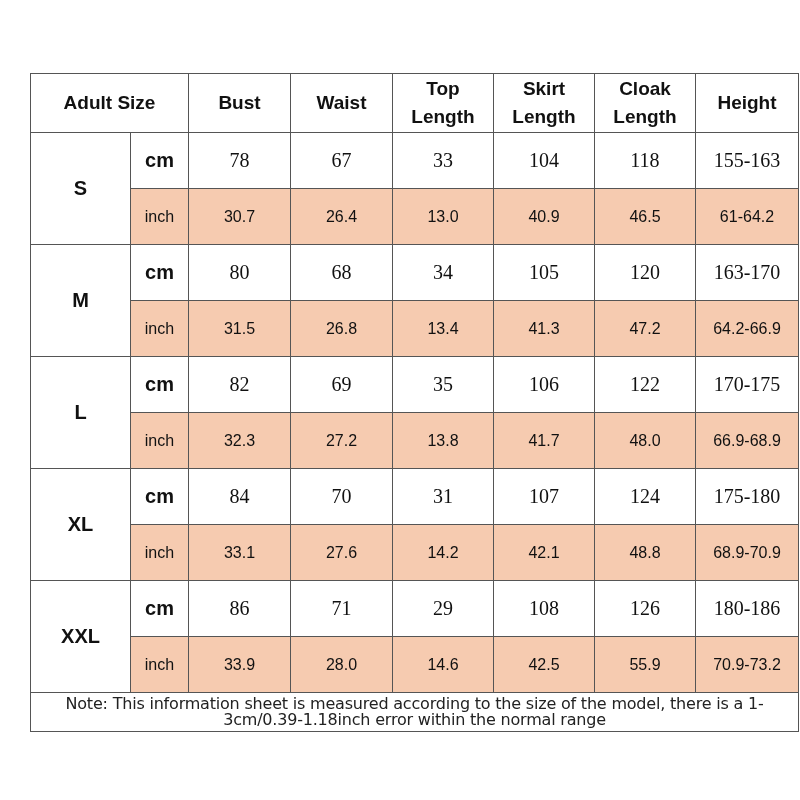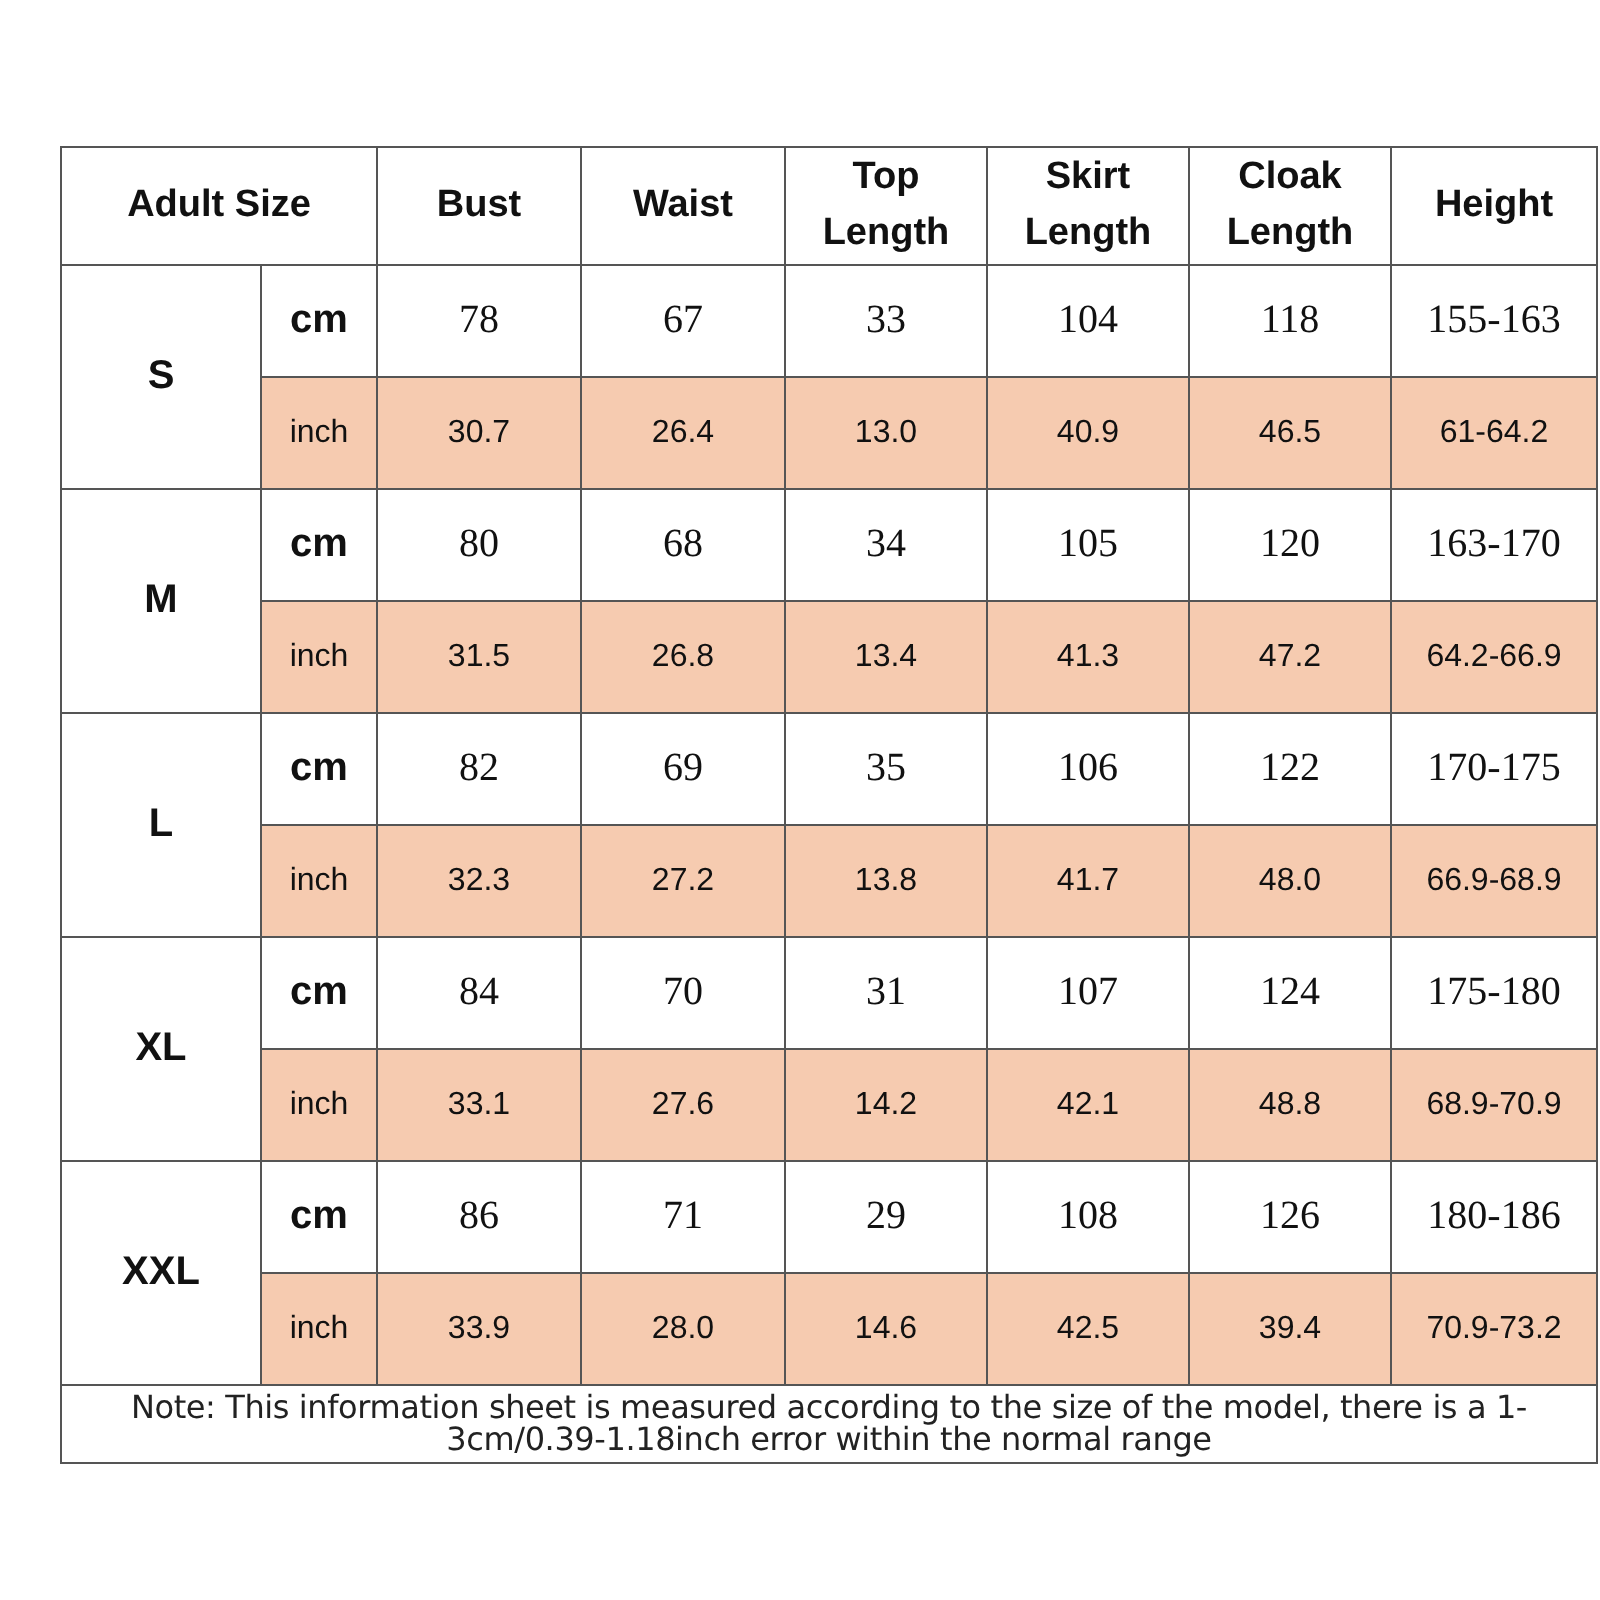--- a/index.html
+++ b/index.html
@@ -201,21 +201,21 @@
         <td class="val">108</td>
         <td class="val">126</td>
         <td class="val">180-186</td>
       </tr>
       <tr class="row-inch">
         <td class="unit-inch">inch</td>
         <td class="val">33.9</td>
         <td class="val">28.0</td>
         <td class="val">14.6</td>
         <td class="val">42.5</td>
-        <td class="val">39.4</td>
+        <td class="val">55.9</td>
         <td class="val">70.9-73.2</td>
       </tr>
       <tr>
         <td class="note" colspan="8">Note: This information sheet is measured according to the size of the model, there is a 1-3cm/0.39-1.18inch error within the normal range</td>
       </tr>
     </tbody>
   </table>
 </div>
 
 </body></html>

